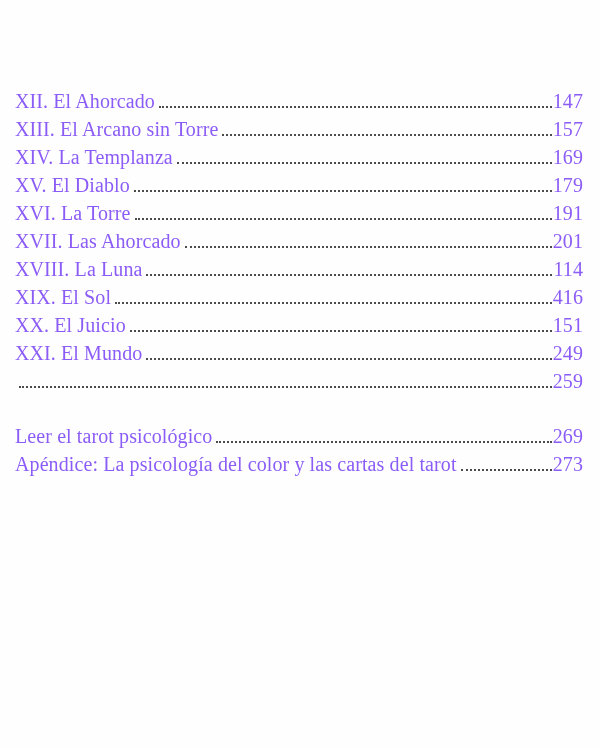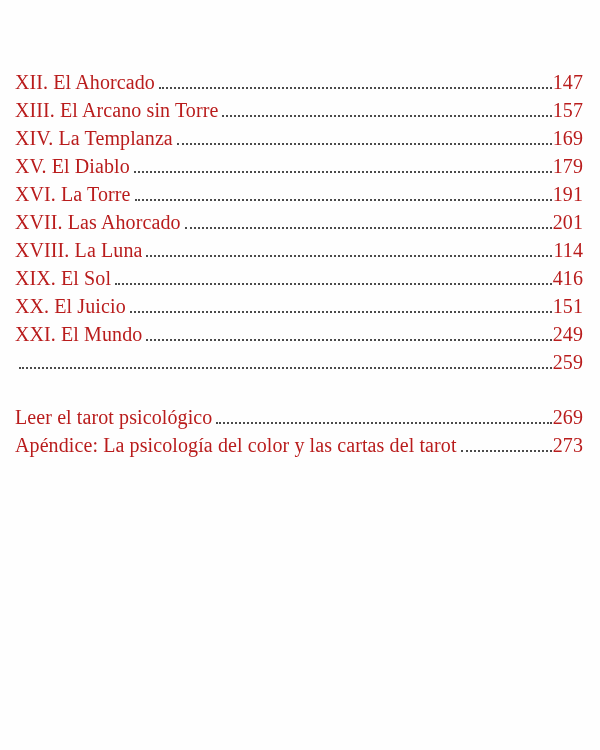--- a/index.html
+++ b/index.html
@@ -9,21 +9,21 @@
     height: 750px;
     background: #ffffff;
   }
   .page {
     position: absolute;
     inset: 0;
     width: 600px;
     height: 750px;
     background: #fefefe;
     font-family: "Liberation Serif", "DejaVu Serif", serif;
-    color: #b91c1c;
+    color: #8b5cf6;
     overflow: hidden;
   }
   .toc {
     position: absolute;
     left: 15px;
     right: 17px;
     top: 68px;
   }
   .toc-row {
     display: flex;
@@ -41,20 +41,21 @@
   .toc-dots {
     flex: 1 1 12px;
     min-width: 12px;
     height: 0;
     border-bottom: 2px dotted #4b4b4b;
     margin: 0 1px 0 4px;
   }
   .toc-page {
     white-space: nowrap;
     flex: 0 0 auto;
+    margin-top: 19px;
   }
   .toc-gap {
     height: 27px;
   }
 </style>
 </head>
 <body>
 
 <div class="page">
   <div class="toc">

